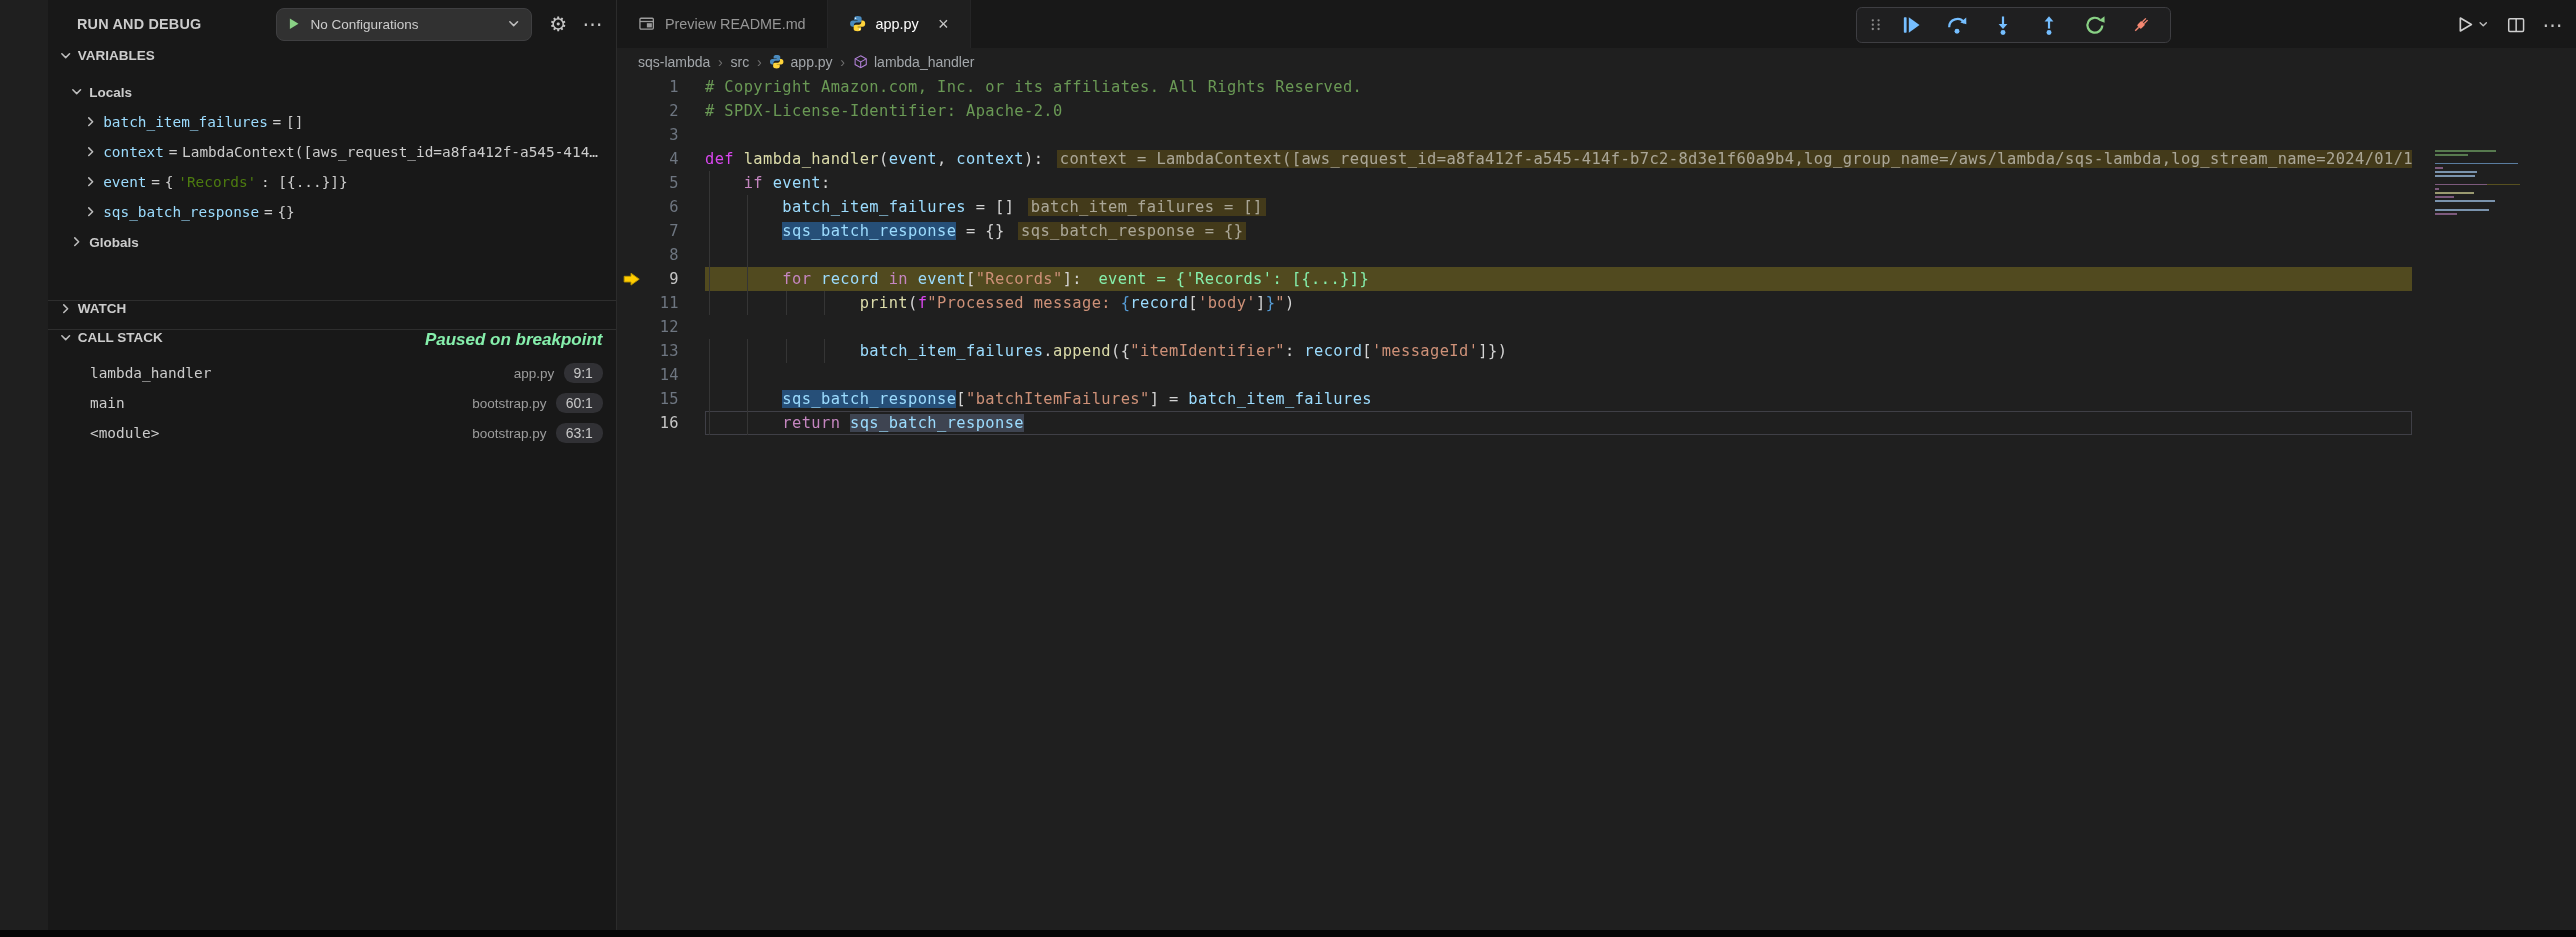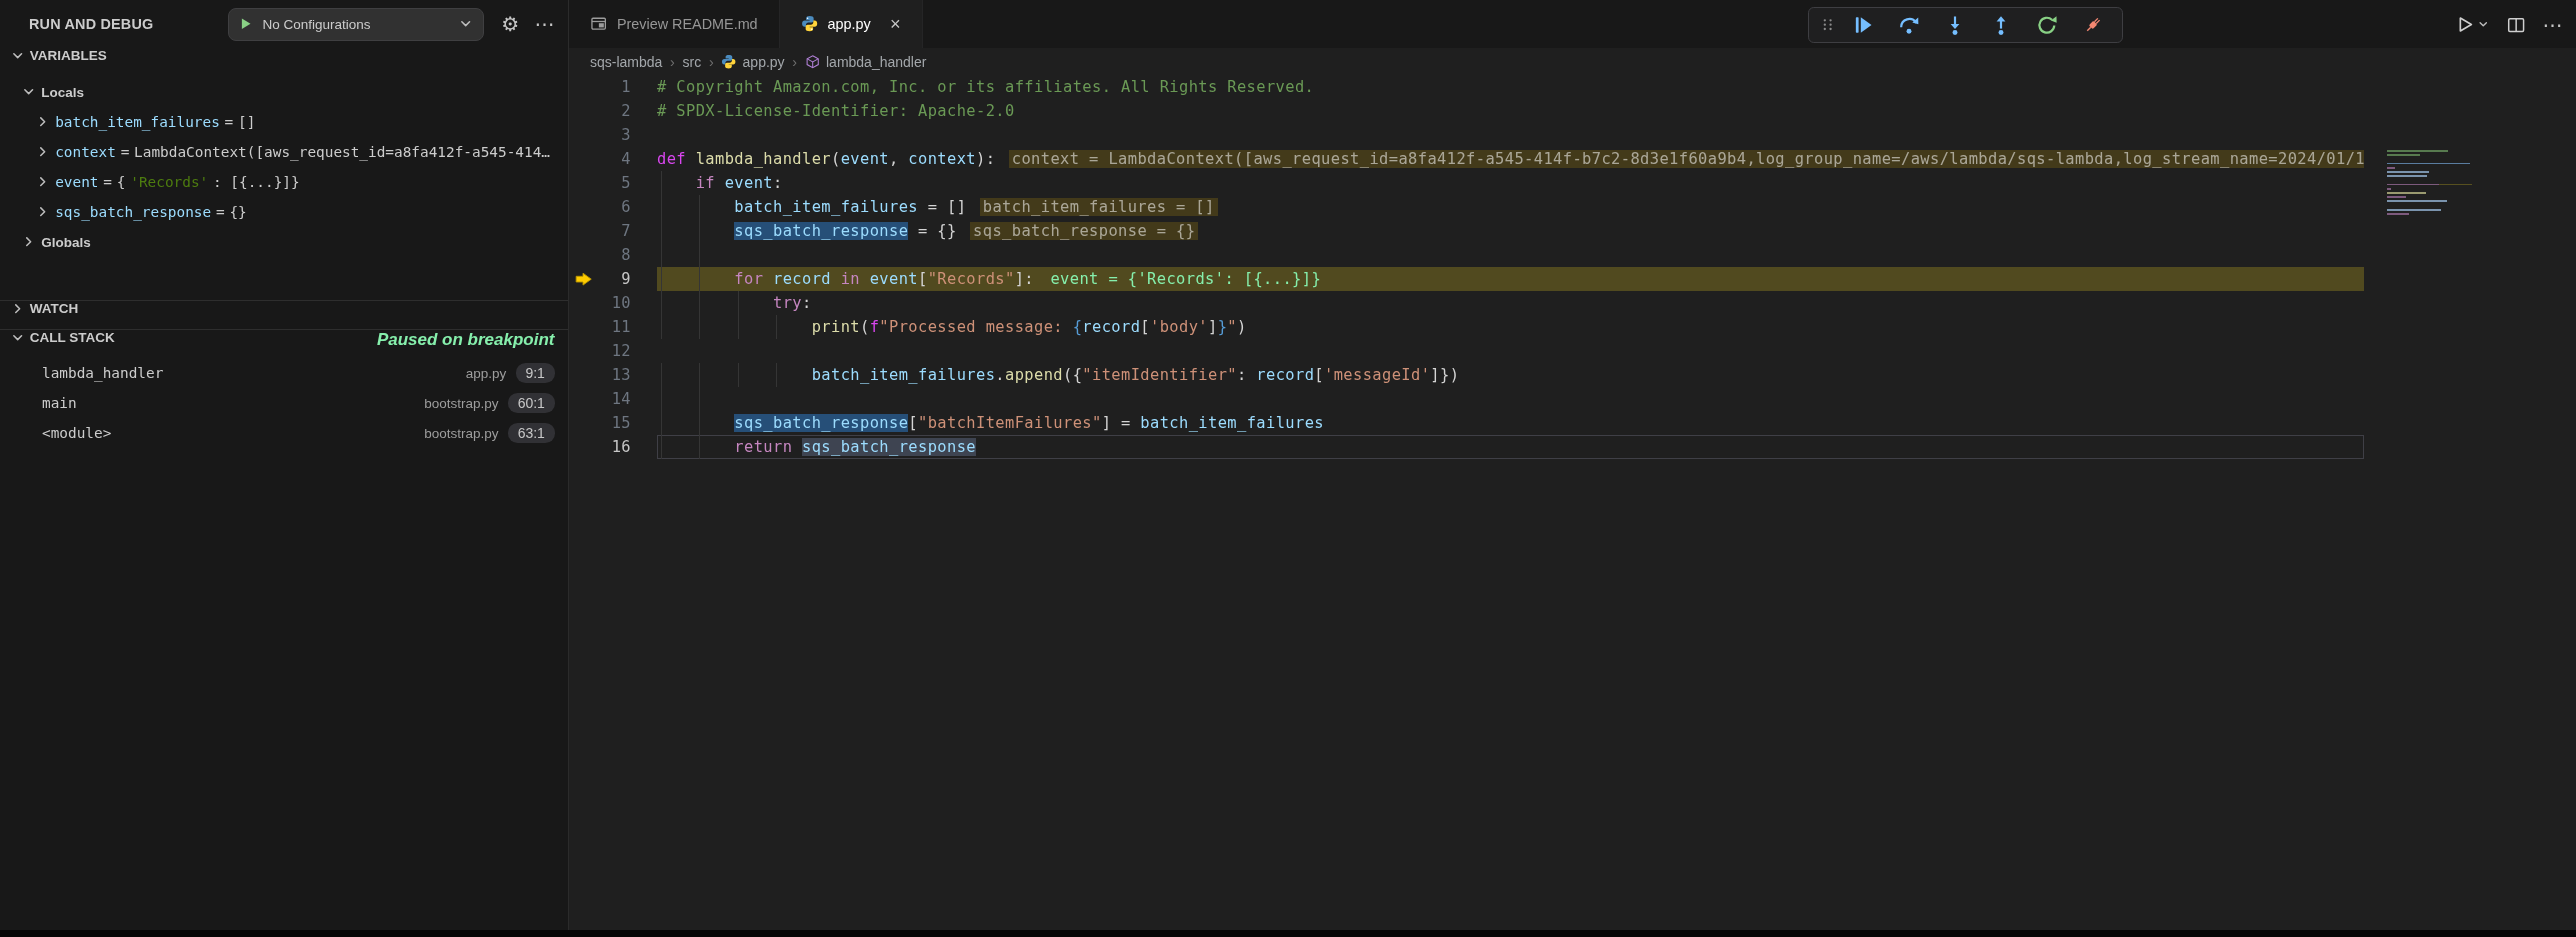--- a/index.html
+++ b/index.html
@@ -4,21 +4,21 @@
 <style>
   * { margin:0; padding:0; box-sizing:border-box; }
   html,body { background:#000; }
   .stage { width:2576px; height:938px; display:flex; flex-direction:column; overflow:hidden;
            font-family:"Liberation Sans", sans-serif; color:#ccc; background:#1f1f1f; }
   .workbench { flex:1; display:flex; min-height:0; }
   .bottom-strip { height:7.7px; background:#060606; }
 
   
   .sidebar { width:569px; flex:none; background:#181818; border-right:1px solid #2b2b2b;
-             display:flex; flex-direction:column; overflow:hidden; }
+             display:flex; flex-direction:column; overflow:hidden;margin-left:48px; }
   .sb-top { height:48px; flex:none; display:flex; align-items:center; padding:0 13.5px 0 29px; }
   .sb-title { font-size:14.4px; font-weight:700; color:#cccccc; letter-spacing:0.2px; white-space:nowrap; }
   .cfg-dd { margin-left:auto; width:256px; height:33px; background:#313131; border:1px solid #3f3f41;
             border-radius:8px; display:flex; align-items:center; padding:0 9.6px; gap:8.7px; cursor:pointer; }
   .cfg-dd .lbl { font-size:13.5px; color:#cccccc; flex:1; white-space:nowrap; overflow:hidden; }
   .icon-btn { color:#c5c5c5; display:flex; align-items:center; justify-content:center; cursor:pointer; }
   .gear { font-size:20px; margin-left:17.3px; }
   .more { font-size:20px; margin-left:15.4px; }
 
   .chev { width:15.4px; height:15.4px; color:#bdbdbd; flex:none; }
@@ -393,26 +393,20 @@
               <div class="g">
                 <span class="exec-arrow"><svg viewBox="0 0 16 16">
                     <path d="M1 5.5h6V2.8L14.2 8 7 13.2V10.5H1z" fill="#FFCC00" stroke="#B89500" stroke-width="0.8"></path>
                   </svg></span>
                 <span class="ln">9</span>
               </div>
               <div class="c"><span class="guide" style="left: 3.9px;"></span><span class="guide" style="left: 42px;"></span><span class="pun">        </span><span class="kw">for </span><span class="var">record</span><span class="kw"> in </span><span class="var">event</span><span class="pun">[</span><span class="str">"Records"</span><span class="pun">]:</span><span class="inl">event = {'Records': [{...}]}</span></div>
             </div>
             <div class="row">
               <div class="g">
-                <span class="ln">10</span>
-              </div>
-              <div class="c"><span class="guide" style="left: 3.9px;"></span><span class="guide" style="left: 42px;"></span><span class="guide" style="left: 81px;"></span><span class="pun">            </span><span class="kw">try</span><span class="pun">:</span></div>
-            </div>
-            <div class="row">
-              <div class="g">
                 <span class="ln">11</span>
               </div>
               <div class="c"><span class="guide" style="left: 3.9px;"></span><span class="guide" style="left: 42px;"></span><span class="guide" style="left: 81px;"></span><span class="guide" style="left: 119px;"></span><span class="pun">                </span><span class="fn">print</span><span class="pun">(</span><span class="def">f</span><span class="str">"Processed message: </span><span class="fbr">{</span><span class="var">record</span><span class="pun">[</span><span class="str">'body'</span><span class="pun">]</span><span class="fbr">}</span><span class="str">"</span><span class="pun">)</span></div>
             </div>
             <div class="row">
               <div class="g">
                 <span class="ln">12</span>
               </div>
             </div>
             <div class="row">

